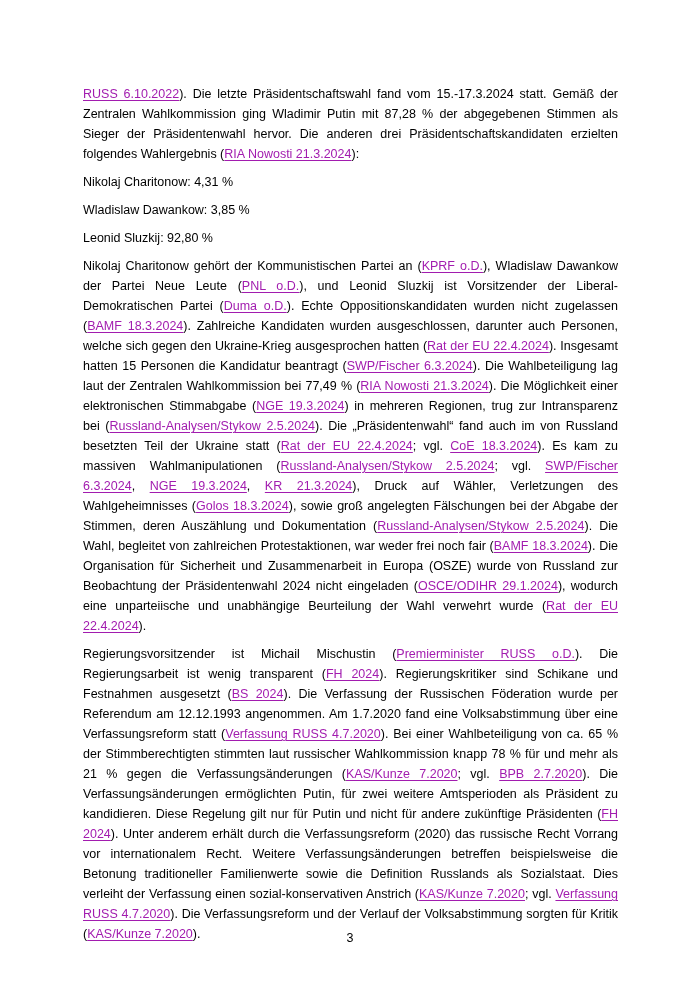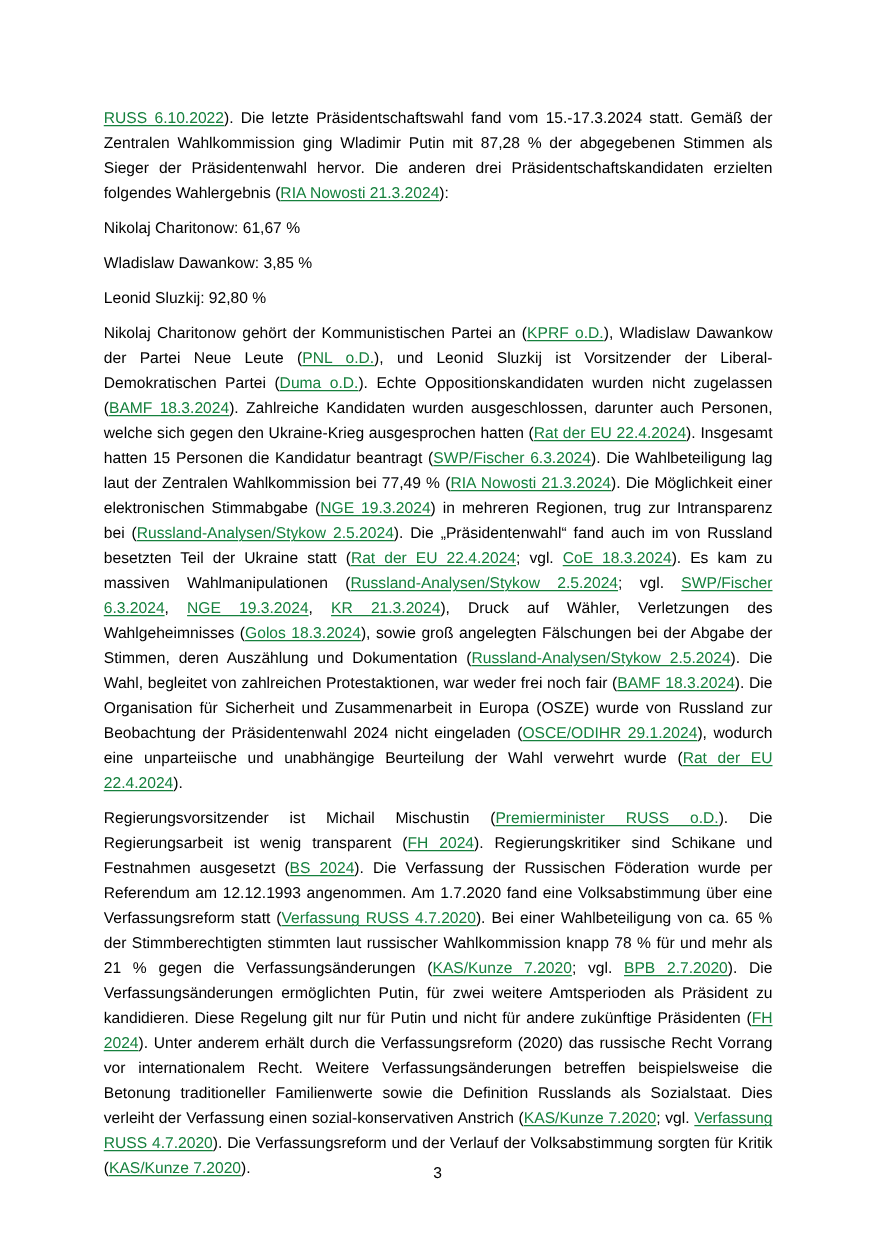--- a/index.html
+++ b/index.html
@@ -30,39 +30,39 @@
     hyphens: auto;
     -webkit-hyphens: auto;
   }
   p.para.result-line {
     text-align: left;
   }
   .cite-link {
     text-decoration: underline;
     text-underline-offset: 2px;
     text-decoration-thickness: 1px;
-    color: #15803d;
+    color: #a21caf;
     cursor: pointer;
   }
   .footer {
     position: absolute;
     left: 0;
     bottom: 42px;
     width: 700px;
     text-align: center;
     font-size: 12.5px;
     color: #000000;
   }
 </style>
 </head>
 <body>
 
 <div class="page">
   <div class="content" id="doc-body">
       <p class="para"><span class="cite-link">RUSS 6.10.2022</span><span>). Die letzte Präsidentschaftswahl fand vom 15.-17.3.2024 statt. Gemäß der Zentralen Wahlkommission ging Wladimir Putin mit 87,28 % der abgegebenen Stimmen als Sieger der Präsidentenwahl hervor. Die anderen drei Präsidentschaftskandidaten erzielten folgendes Wahlergebnis (</span><span class="cite-link">RIA Nowosti 21.3.2024</span><span>):</span></p>
-      <p class="para result-line"><span>Nikolaj Charitonow: 61,67 %</span></p>
+      <p class="para result-line"><span>Nikolaj Charitonow: 4,31 %</span></p>
       <p class="para result-line"><span>Wladislaw Dawankow: 3,85 %</span></p>
       <p class="para result-line"><span>Leonid Sluzkij: 92,80 %</span></p>
       <p class="para"><span>Nikolaj Charitonow gehört der Kommunistischen Partei an (</span><span class="cite-link">KPRF o.D.</span><span>), Wladislaw Dawankow der Partei Neue Leute (</span><span class="cite-link">PNL o.D.</span><span>), und Leonid Sluzkij ist Vorsitzender der Liberal-Demokratischen Partei (</span><span class="cite-link">Duma o.D.</span><span>). Echte Oppositionskandidaten wurden nicht zugelassen (</span><span class="cite-link">BAMF 18.3.2024</span><span>). Zahlreiche Kandidaten wurden ausgeschlossen, darunter auch Personen, welche sich gegen den Ukraine-Krieg ausgesprochen hatten (</span><span class="cite-link">Rat der EU 22.4.2024</span><span>). Insgesamt hatten 15 Personen die Kandidatur beantragt (</span><span class="cite-link">SWP/Fischer 6.3.2024</span><span>). Die Wahlbeteiligung lag laut der Zentralen Wahlkommission bei 77,49 % (</span><span class="cite-link">RIA Nowosti 21.3.2024</span><span>). Die Möglichkeit einer elektronischen Stimmabgabe (</span><span class="cite-link">NGE 19.3.2024</span><span>) in mehreren Regionen, trug zur Intransparenz bei (</span><span class="cite-link">Russland-Analysen/Stykow 2.5.2024</span><span>). Die „Präsidentenwahl“ fand auch im von Russland besetzten Teil der Ukraine statt (</span><span class="cite-link">Rat der EU 22.4.2024</span><span>; vgl. </span><span class="cite-link">CoE 18.3.2024</span><span>). Es kam zu massiven Wahlmanipulationen (</span><span class="cite-link">Russland-Analysen/Stykow 2.5.2024</span><span>; vgl. </span><span class="cite-link">SWP/Fischer 6.3.2024</span><span>, </span><span class="cite-link">NGE 19.3.2024</span><span>, </span><span class="cite-link">KR 21.3.2024</span><span>), Druck auf Wähler, Verletzungen des Wahlgeheimnisses (</span><span class="cite-link">Golos 18.3.2024</span><span>), sowie groß angelegten Fälschungen bei der Abgabe der Stimmen, deren Auszählung und Dokumentation (</span><span class="cite-link">Russland-Analysen/Stykow 2.5.2024</span><span>). Die Wahl, begleitet von zahlreichen Protestaktionen, war weder frei noch fair (</span><span class="cite-link">BAMF 18.3.2024</span><span>). Die Organisation für Sicherheit und Zusammenarbeit in Europa (OSZE) wurde von Russland zur Beobachtung der Präsidentenwahl 2024 nicht eingeladen (</span><span class="cite-link">OSCE/ODIHR 29.1.2024</span><span>), wodurch eine unparteiische und unabhängige Beurteilung der Wahl verwehrt wurde (</span><span class="cite-link">Rat der EU 22.4.2024</span><span>).</span></p>
       <p class="para"><span>Regierungsvorsitzender ist Michail Mischustin (</span><span class="cite-link">Premierminister RUSS o.D.</span><span>). Die Regierungsarbeit ist wenig transparent (</span><span class="cite-link">FH 2024</span><span>). Regierungskritiker sind Schikane und Festnahmen ausgesetzt (</span><span class="cite-link">BS 2024</span><span>). Die Verfassung der Russischen Föderation wurde per Referendum am 12.12.1993 angenommen. Am 1.7.2020 fand eine Volksabstimmung über eine Verfassungsreform statt (</span><span class="cite-link">Verfassung RUSS 4.7.2020</span><span>). Bei einer Wahlbeteiligung von ca. 65 % der Stimmberechtigten stimmten laut russischer Wahlkommission knapp 78 % für und mehr als 21 % gegen die Verfassungsänderungen (</span><span class="cite-link">KAS/Kunze 7.2020</span><span>; vgl. </span><span class="cite-link">BPB 2.7.2020</span><span>). Die Verfassungsänderungen ermöglichten Putin, für zwei weitere Amtsperioden als Präsident zu kandidieren. Diese Regelung gilt nur für Putin und nicht für andere zukünftige Präsidenten (</span><span class="cite-link">FH 2024</span><span>). Unter anderem erhält durch die Verfassungsreform (2020) das russische Recht Vorrang vor internationalem Recht. Weitere Verfassungsänderungen betreffen beispielsweise die Betonung traditioneller Familienwerte sowie die Definition Russlands als Sozialstaat. Dies verleiht der Verfassung einen sozial-konservativen Anstrich (</span><span class="cite-link">KAS/Kunze 7.2020</span><span>; vgl. </span><span class="cite-link">Verfassung RUSS 4.7.2020</span><span>). Die Verfassungsreform und der Verlauf der Volksabstimmung sorgten für Kritik (</span><span class="cite-link">KAS/Kunze 7.2020</span><span>).</span></p>
     </div>
   <div class="footer">3</div>
 </div>
 
 </body></html>

